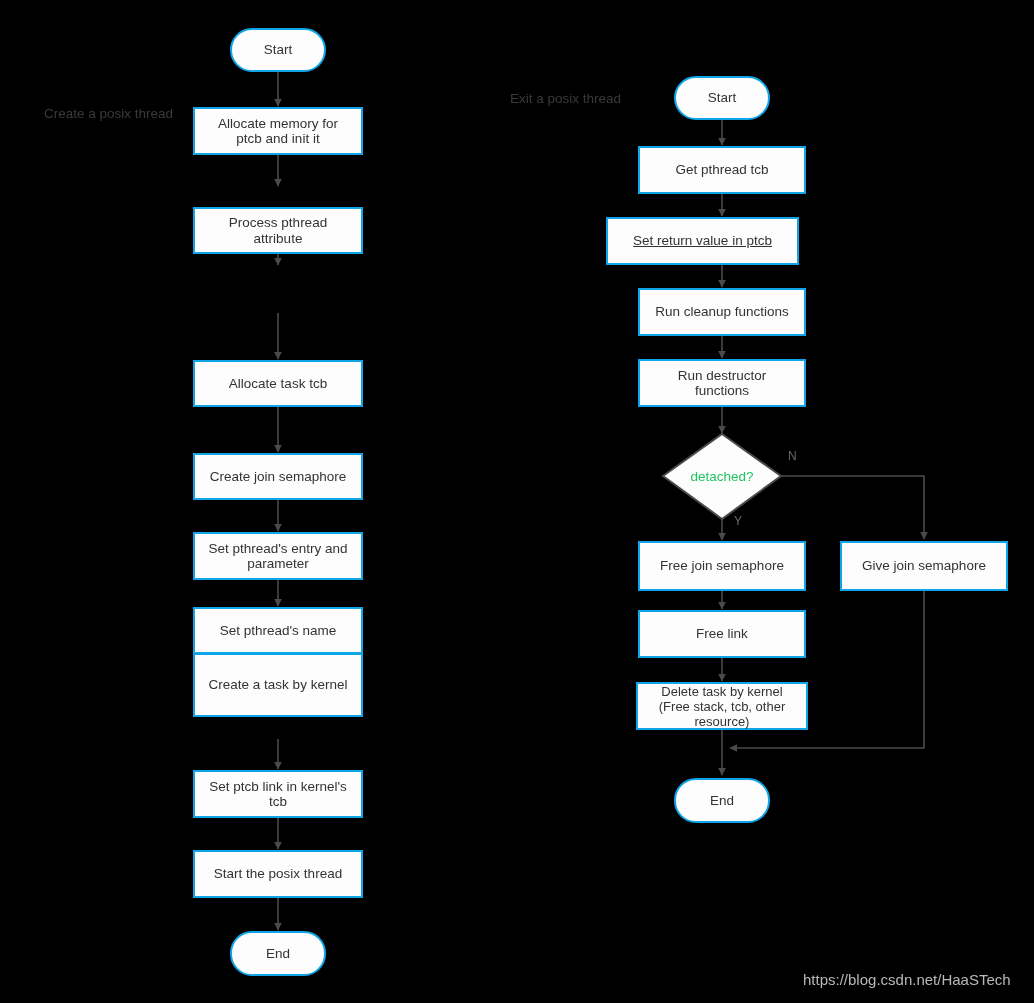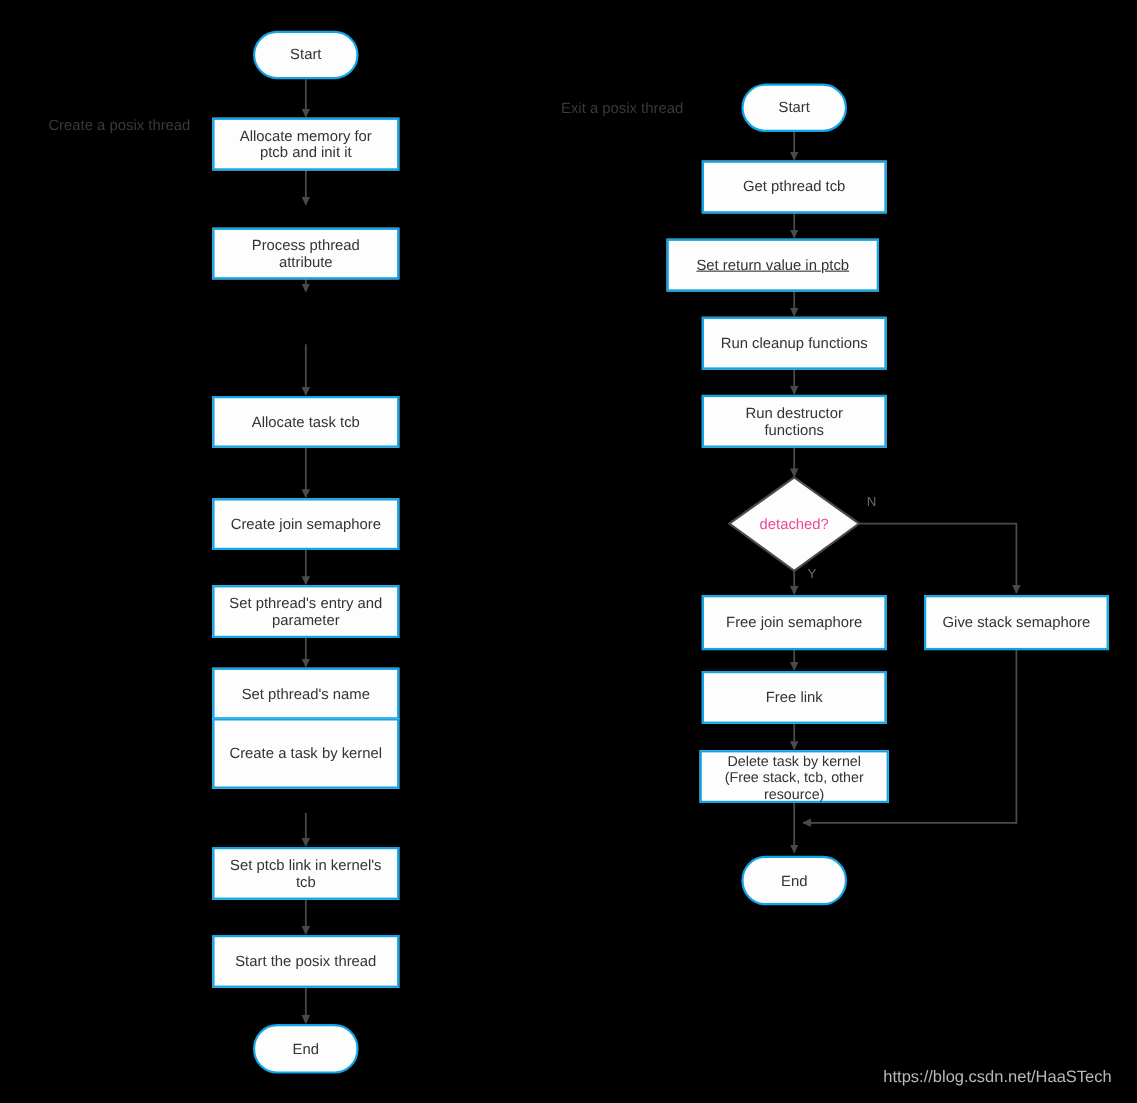--- a/index.html
+++ b/index.html
@@ -37,21 +37,21 @@
     text-align: center;
     padding: 2px 6px;
     white-space: pre-line;
   }
   .terminator {
     border-radius: 22px;
     border: 2px solid #0ea5e9;
   }
   .diamond-label {
     position: absolute;
-    color: #ec4899;
+    color: #22c55e;
     font-size: 13.5px;
     line-height: 15.5px;
     text-align: center;
     display: flex;
     align-items: center;
     justify-content: center;
     white-space: pre-line;
   }
   .section-label {
     position: absolute;
@@ -161,21 +161,21 @@
 functions</div>
 
   <div class="diamond-label" style="left:663px; top:434px; width:118px; height:85px;">detached?</div>
 
   <div class="edge-label" style="left:788px; top:449px;">N</div>
 
   <div class="edge-label" style="left:734px; top:514px;">Y</div>
 
   <div class="node" style="left:638px; top:541px; width:168px; height:50px;">Free join semaphore</div>
 
-  <div class="node" style="left:840px; top:541px; width:168px; height:50px;">Give stack semaphore</div>
+  <div class="node" style="left:840px; top:541px; width:168px; height:50px;">Give join semaphore</div>
 
   <div class="node" style="left:638px; top:610px; width:168px; height:48px;">Free link</div>
 
   <div class="node" style="left:636px; top:682px; width:172px; height:48px; font-size:13px; line-height:15px;">Delete task by kernel
 (Free stack, tcb, other
 resource)</div>
 
   <div class="node terminator" style="left:674px; top:778px; width:96px; height:45px;">End</div>
 
   <div class="watermark" style="left:803px; top:971px;">https://blog.csdn.net/HaaSTech</div>

